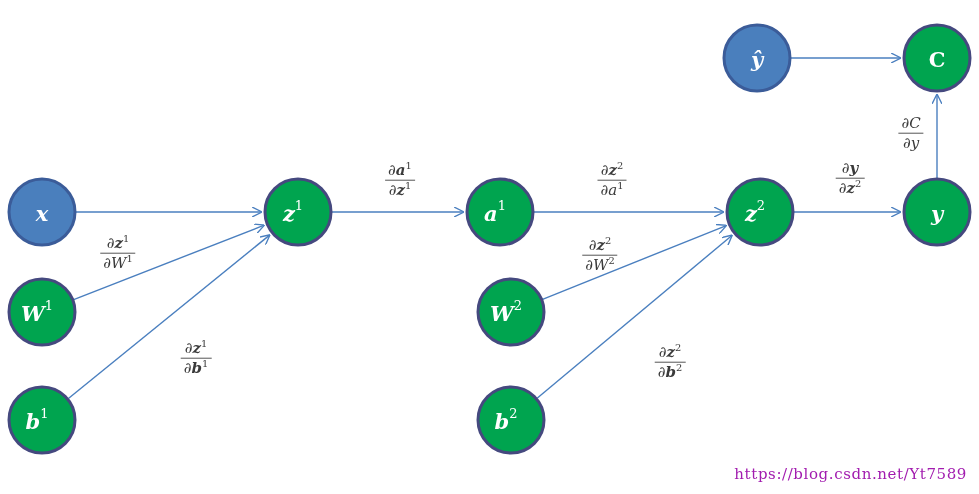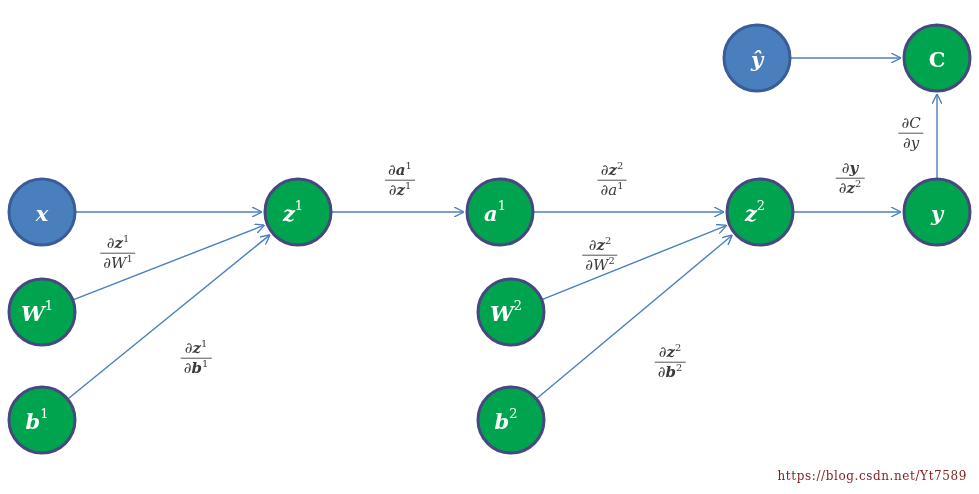--- a/index.html
+++ b/index.html
@@ -79,23 +79,23 @@
   }
   .frac .partial {
     font-style: italic;
     font-weight: normal;
   }
   .watermark {
     position: absolute;
     right: 12px;
     bottom: 11px;
     font-family: "DejaVu Serif", serif;
-    font-size: 12px;
+    font-size: 15px;
     letter-spacing: 0.6px;
-    color: #7f1d1d;
+    color: #a21caf;
     white-space: nowrap;
     -webkit-user-select: none;
     user-select: none;
   }
 </style>
 </head>
 <body>
 
 <div id="graph-canvas">
 

